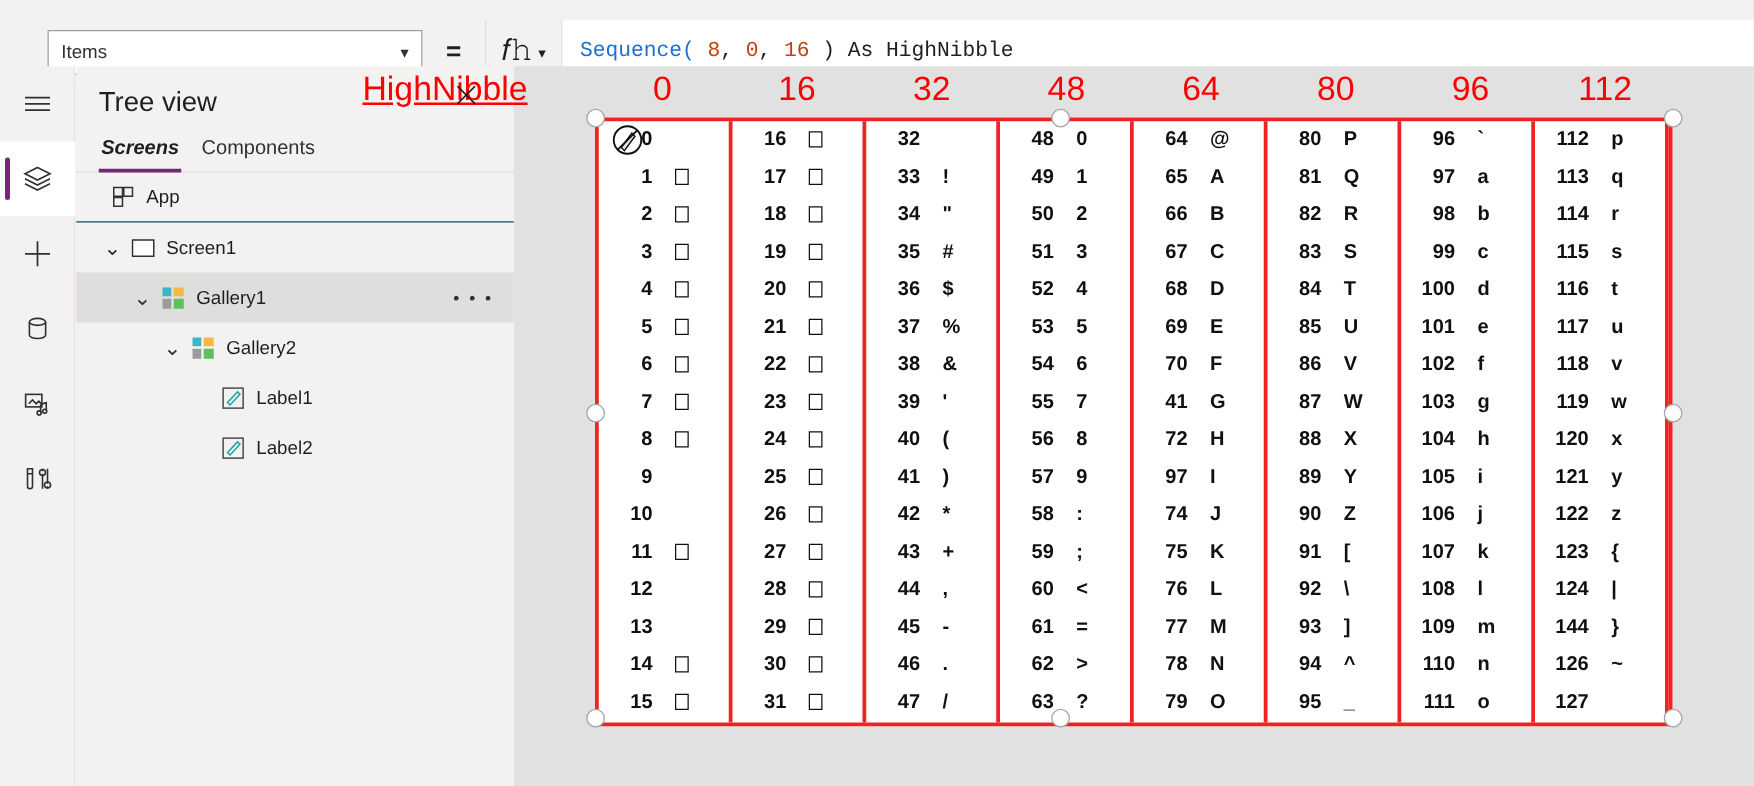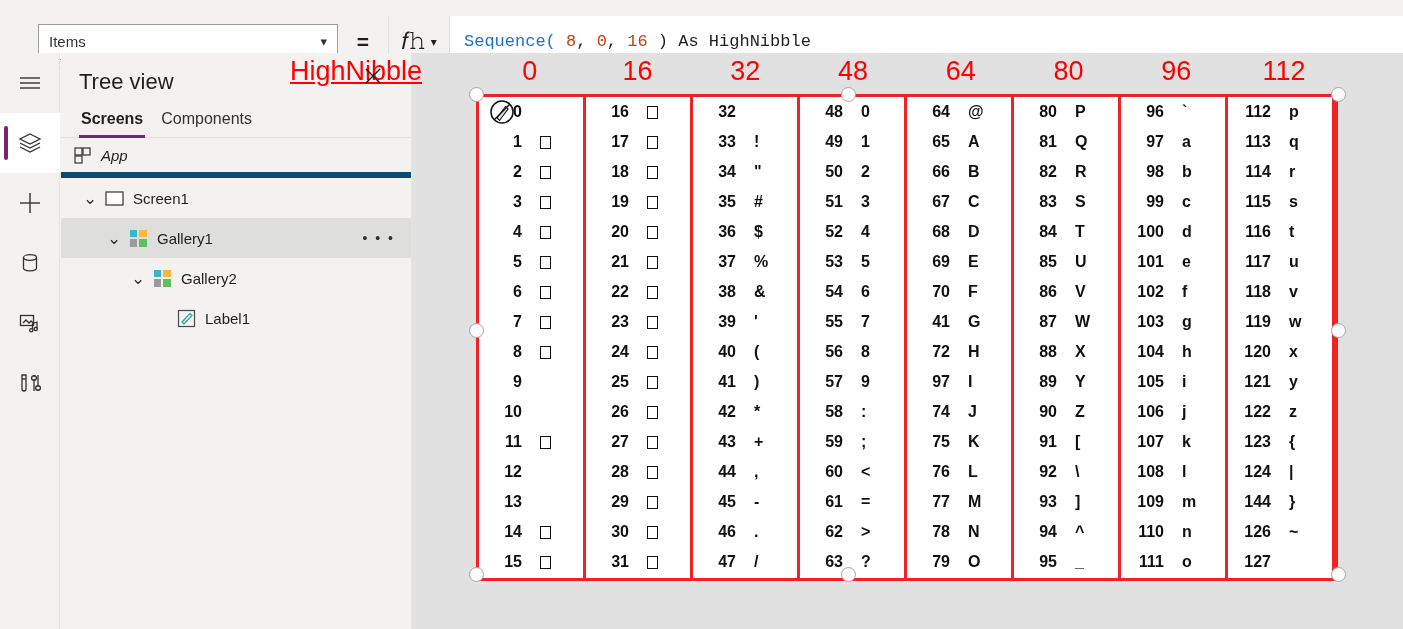--- a/index.html
+++ b/index.html
@@ -97,41 +97,41 @@
   #tree-tabs {
     display:flex; gap:14px;
     padding:0 0 0 18px;
     border-bottom:1px solid #e1dfdd;
   }
   .tree-tab {
     padding:3px 2px 9px 2px;
     font-size:16px; color:#323130; cursor:pointer;
     position:relative;
   }
-  .tree-tab.active { font-weight:bold; color:#201f1e; }
+  .tree-tab.active { font-weight:bold; color:#201f1e;font-style:italic; }
   .tree-tab.active::after {
     content:""; position:absolute; left:0; right:0; bottom:-1px;
     height:3px; background:#742774;
   }
   #search-wrap { padding:14px 22px 0 20px; }
   #search-box {
     height:37px; background:#fff;
     border:1px solid #8a8886;
     display:flex; align-items:center; gap:10px;
     padding:0 10px; cursor:text;
   }
   #search-box .ph { font-size:15px; color:#605e5c; }
 
   .tree-row {
     display:flex; align-items:center;
     height:40px; font-size:15px; color:#201f1e;
     cursor:pointer; position:relative;
   }
   .tree-row.selected { background:#dededd; }
-  #app-row { padding-left:8px; border-bottom:6px solid #0c4a6e;font-style:italic; }
+  #app-row { padding-left:24px; border-bottom:1px solid #0c4a6e; }
   .chev-r {
     width:22px; text-align:center; font-size:12px; color:#323130;
     flex:0 0 22px;
   }
   .tree-ico { width:26px; display:flex; align-items:center; justify-content:center; flex:0 0 26px; }
   .tree-lbl { padding-left:6px; }
   .ellip {
     position:absolute; right:16px; top:50%; transform:translateY(-50%);
     font-size:17px; letter-spacing:2px; color:#323130;
   }
@@ -347,20 +347,30 @@
       <div class="tree-row" style="padding-left: 90px;">
         <span class="chev-r"></span>
         <span class="tree-ico">
           <svg width="19" height="19" viewBox="0 0 19 19" fill="none" stroke="#4a4a4a" stroke-width="1.2">
             <rect x="1.5" y="1.5" width="16" height="16"></rect>
             <path d="M5 13 L13 4.5 L15 6.5 L7 15 Z" fill="#eaf6f7" stroke="#1fa3a8"></path>
           </svg>
         </span>
         <span class="tree-lbl">Label1</span>
       </div>
+      <div class="tree-row" style="padding-left: 90px;">
+        <span class="chev-r"></span>
+        <span class="tree-ico">
+          <svg width="19" height="19" viewBox="0 0 19 19" fill="none" stroke="#4a4a4a" stroke-width="1.2">
+            <rect x="1.5" y="1.5" width="16" height="16"></rect>
+            <path d="M5 13 L13 4.5 L15 6.5 L7 15 Z" fill="#eaf6f7" stroke="#1fa3a8"></path>
+          </svg>
+        </span>
+        <span class="tree-lbl">Label2</span>
+      </div>
     </div>
 </div>
 
 <div id="canvas">
 
   <div id="annot-label">HighNibble</div>
 
   <svg id="cursor-x" viewBox="0 0 18 18">
     <line x1="2" y1="2" x2="16" y2="16" stroke="#1a1a1a" stroke-width="1.4"></line>
     <line x1="16" y1="2" x2="2" y2="16" stroke="#1a1a1a" stroke-width="1.4"></line>

